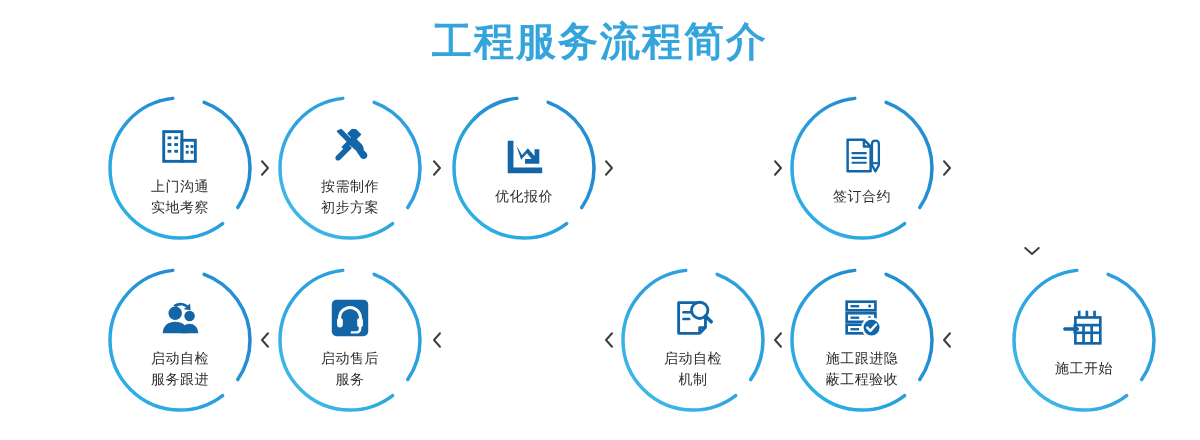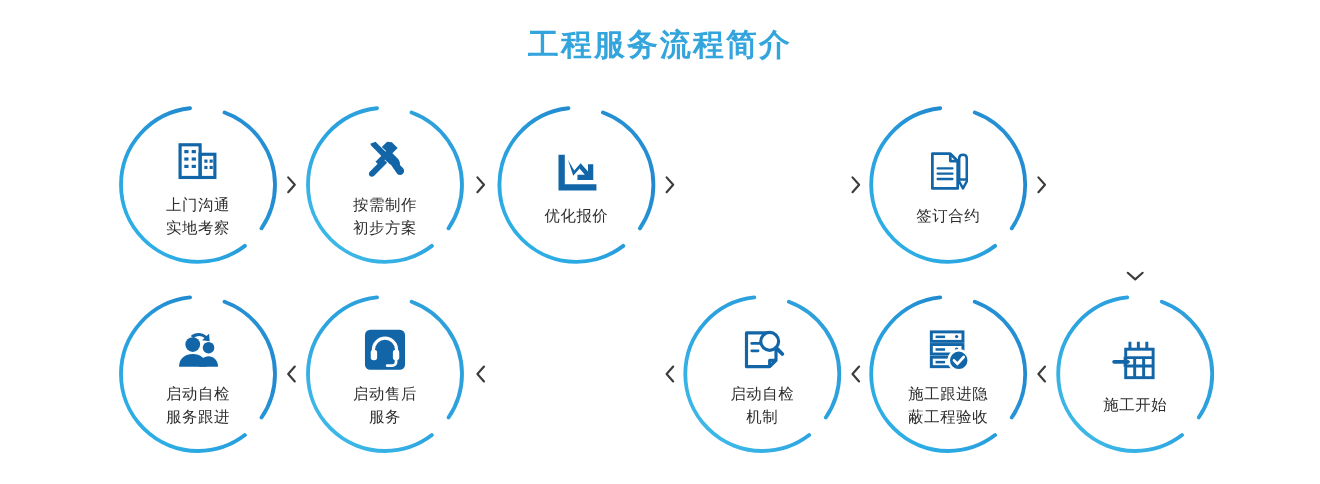--- a/index.html
+++ b/index.html
@@ -18,21 +18,21 @@
     width: 1200px;
     height: 440px;
     background: #ffffff;
   }
   #page-title {
     position: absolute;
     left: 0;
     top: 22px;
     width: 1200px;
     text-align: center;
-    font-size: 28px;
+    font-size: 40px;
     font-weight: bold;
     color: #33a5dc;
     letter-spacing: 2px;
     line-height: 38px;
     white-space: nowrap;
   }
   .flow-row {
     position: absolute;
     left: 0;
     width: 1200px;
@@ -378,21 +378,21 @@
         <div class="step-label">蔽工程验收</div>
       </div>
     </div>
 
     <div class="chevron" style="left:936px">
       <svg viewBox="0 0 16 24" width="12" height="20">
           <path d="M12 3 L4 12 L12 21" fill="none" stroke="currentColor" stroke-width="2.6" stroke-linecap="round" stroke-linejoin="round"></path>
         </svg>
     </div>
 
-    <div class="step-node" style="left:952px">
+    <div class="step-node" style="left:1004px">
       <svg class="step-ring" viewBox="0 0 160 160">
         <circle cx="80" cy="80" r="70" fill="none" stroke="url(#ringGradB)" stroke-width="3.5" stroke-linecap="round" stroke-dasharray="128 22 258 32" stroke-dashoffset="86"></circle>
       </svg>
       <div class="step-inner">
         <span class="step-icon">
           <svg viewBox="0 0 48 48" width="46" height="46">
             <g stroke="#1266a8" stroke-width="2.8" fill="none">
               <line x1="19" y1="6" x2="19" y2="13"></line>
               <line x1="27" y1="6" x2="27" y2="13"></line>
               <line x1="35" y1="6" x2="35" y2="13"></line>

